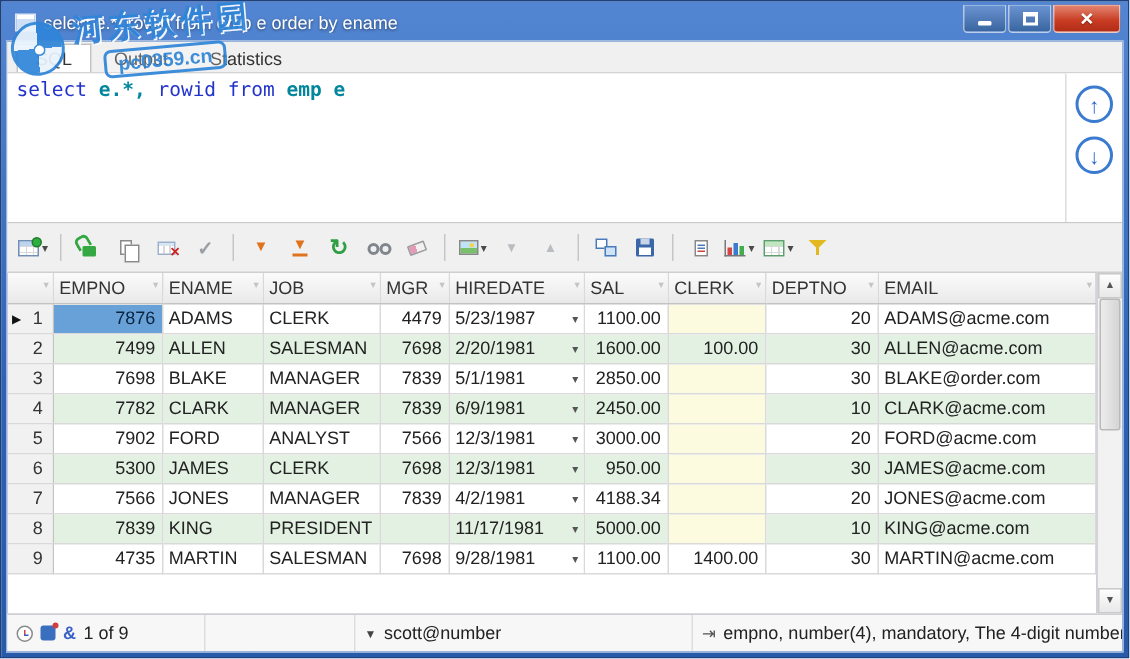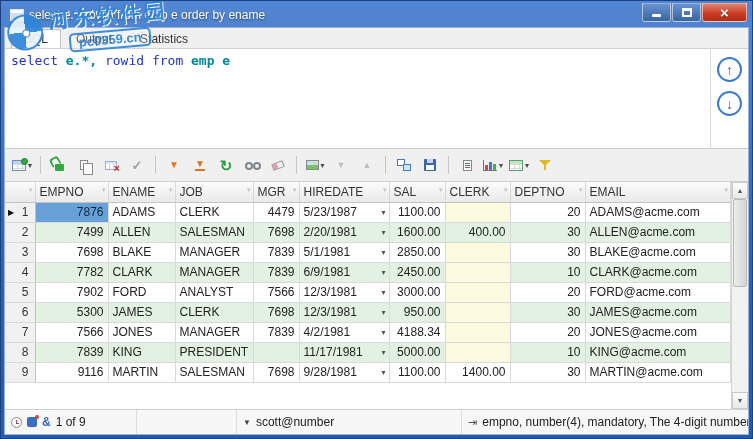--- a/index.html
+++ b/index.html
@@ -284,35 +284,35 @@
                 <td class="c8">ADAMS@acme.com</td>
               </tr>
               <tr class="even">
                 <td class="rn">2</td>
                 <td class="c0">7499</td>
                 <td class="c1">ALLEN</td>
                 <td class="c2">SALESMAN</td>
                 <td class="c3">7698</td>
                 <td class="c4 date">2/20/1981</td>
                 <td class="c5">1600.00</td>
-                <td class="c6">400.00</td>
+                <td class="c6">100.00</td>
                 <td class="c7">30</td>
                 <td class="c8">ALLEN@acme.com</td>
               </tr>
               <tr class="odd">
                 <td class="rn">3</td>
                 <td class="c0">7698</td>
                 <td class="c1">BLAKE</td>
                 <td class="c2">MANAGER</td>
                 <td class="c3">7839</td>
                 <td class="c4 date">5/1/1981</td>
                 <td class="c5">2850.00</td>
                 <td class="c6 nullc"></td>
                 <td class="c7">30</td>
-                <td class="c8">BLAKE@acme.com</td>
+                <td class="c8">BLAKE@order.com</td>
               </tr>
               <tr class="even">
                 <td class="rn">4</td>
                 <td class="c0">7782</td>
                 <td class="c1">CLARK</td>
                 <td class="c2">MANAGER</td>
                 <td class="c3">7839</td>
                 <td class="c4 date">6/9/1981</td>
                 <td class="c5">2450.00</td>
                 <td class="c6 nullc"></td>
@@ -362,21 +362,21 @@
                 <td class="c2">PRESIDENT</td>
                 <td class="c3"></td>
                 <td class="c4 date">11/17/1981</td>
                 <td class="c5">5000.00</td>
                 <td class="c6 nullc"></td>
                 <td class="c7">10</td>
                 <td class="c8">KING@acme.com</td>
               </tr>
               <tr class="odd">
                 <td class="rn">9</td>
-                <td class="c0">9116</td>
+                <td class="c0">4735</td>
                 <td class="c1">MARTIN</td>
                 <td class="c2">SALESMAN</td>
                 <td class="c3">7698</td>
                 <td class="c4 date">9/28/1981</td>
                 <td class="c5">1100.00</td>
                 <td class="c6">1400.00</td>
                 <td class="c7">30</td>
                 <td class="c8">MARTIN@acme.com</td>
               </tr>
             </tbody>

